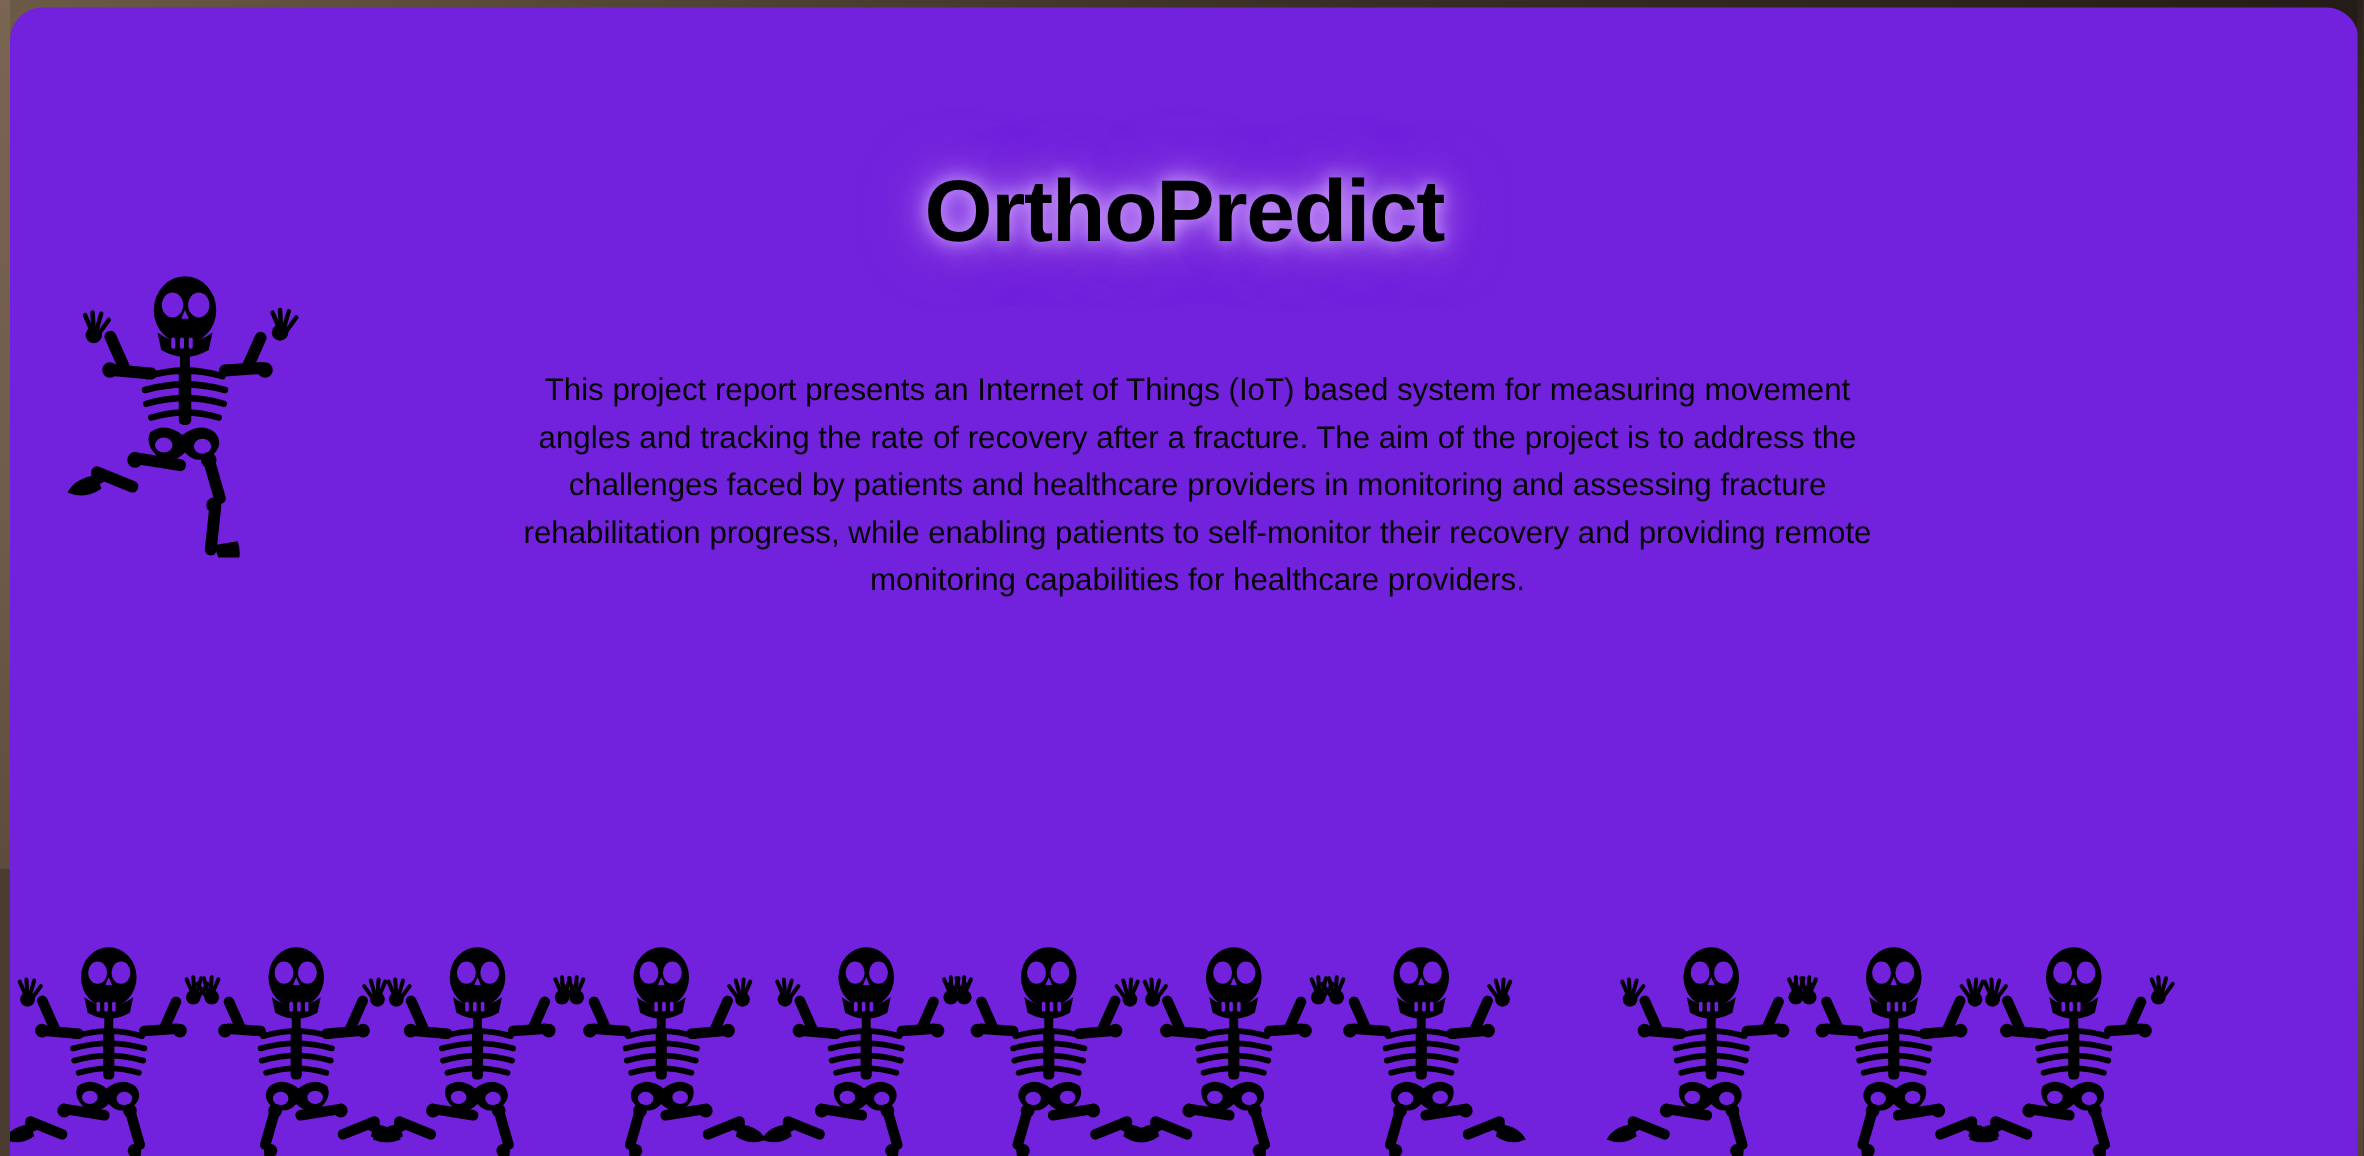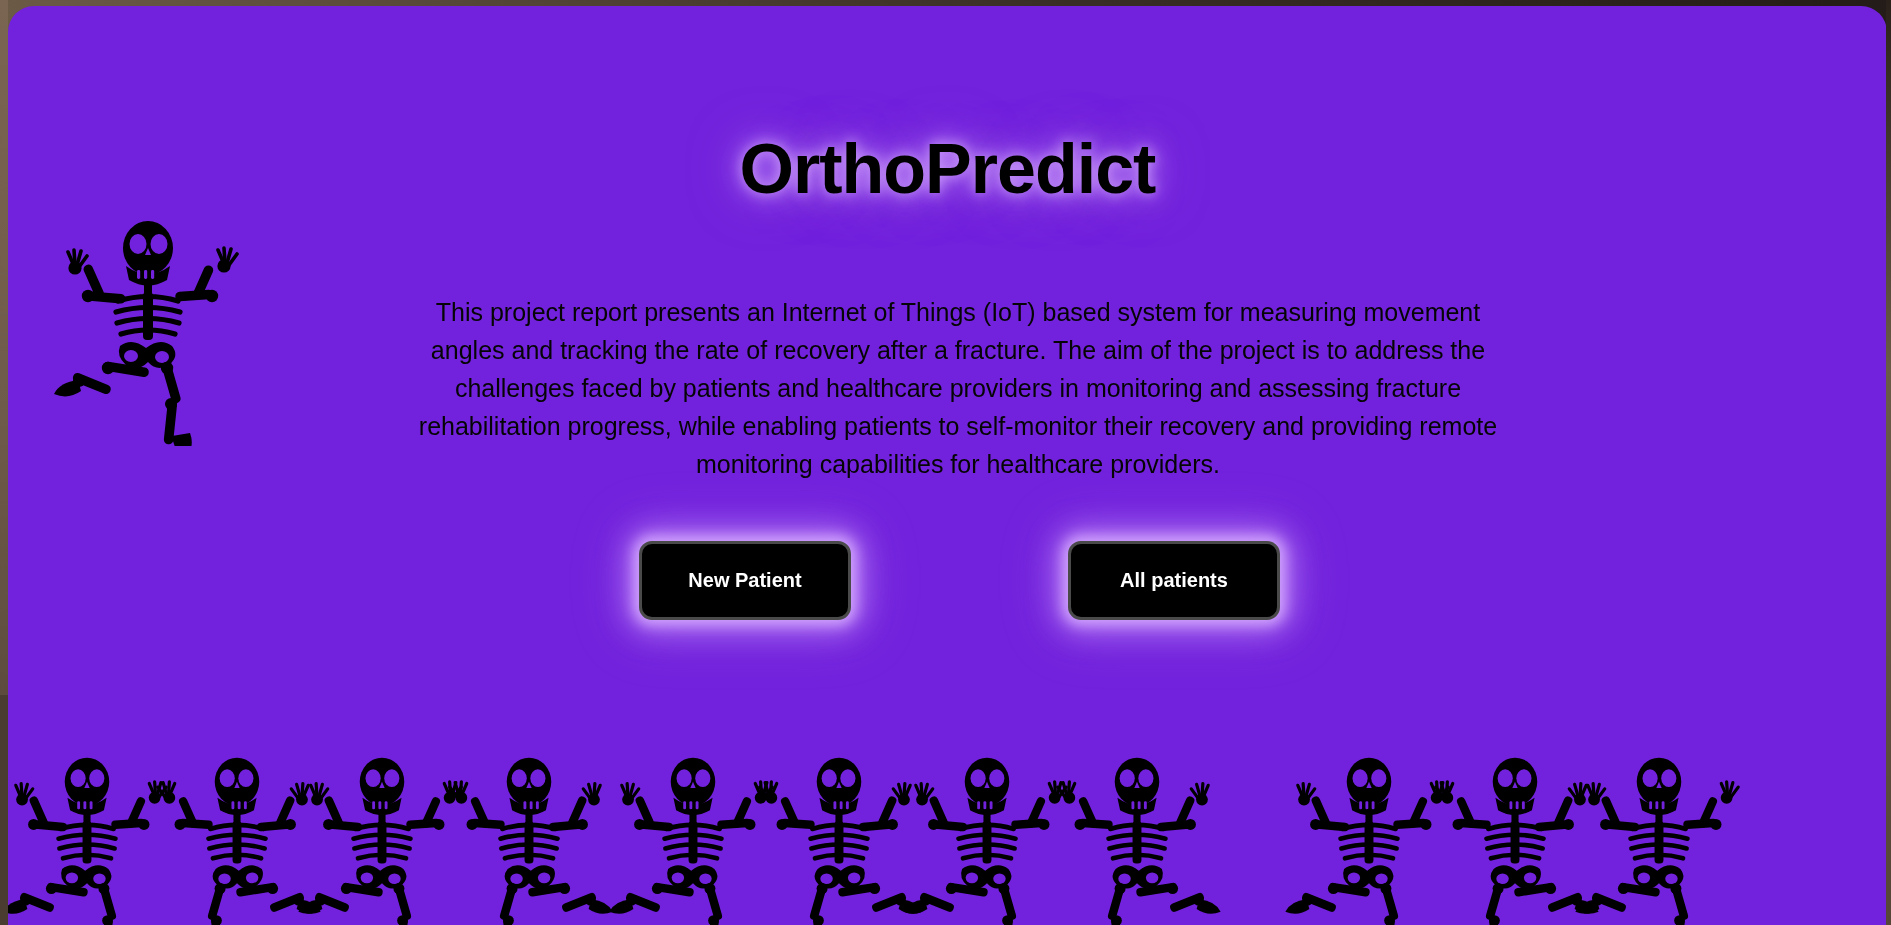--- a/index.html
+++ b/index.html
@@ -215,24 +215,20 @@
 
           <rect x="113" y="146" width="9.5" height="42" rx="4.5" transform="rotate(-16 113 146)"></rect>
           <rect x="120" y="182" width="9.5" height="44" rx="4.5" transform="rotate(6 120 182)"></rect>
           <circle cx="119" cy="150" r="6.2"></circle>
           <circle cx="123" cy="186" r="6"></circle>
           <path d="M124 218 q2 16 14 22 q9 -12 4 -25 z"></path>
         </g>
       </svg>
     </div>
 
-    <div id="button-row">
-      <button class="action-button" id="btn-new-patient">New Patient</button>
-      <button class="action-button" id="btn-all-patients">All patients</button>
-    </div>
 
     <p id="intro-paragraph">This project report presents an Internet of Things (IoT) based system for measuring movement angles and tracking the rate of recovery after a fracture. The aim of the project is to address the challenges faced by patients and healthcare providers in monitoring and assessing fracture rehabilitation progress, while enabling patients to self-monitor their recovery and providing remote monitoring capabilities for healthcare providers.</p>
 
     <div id="skeleton-band">
         <div class="band-skeleton" style="left: -10px;">
           <svg viewBox="0 0 200 228" xmlns="http://www.w3.org/2000/svg" aria-hidden="true">
         <g fill="#000000">
 
           <ellipse cx="100" cy="30" rx="25" ry="27"></ellipse>
           <path d="M78 48 q22 16 44 0 l-3 14 q-19 11 -38 0 z"></path>

